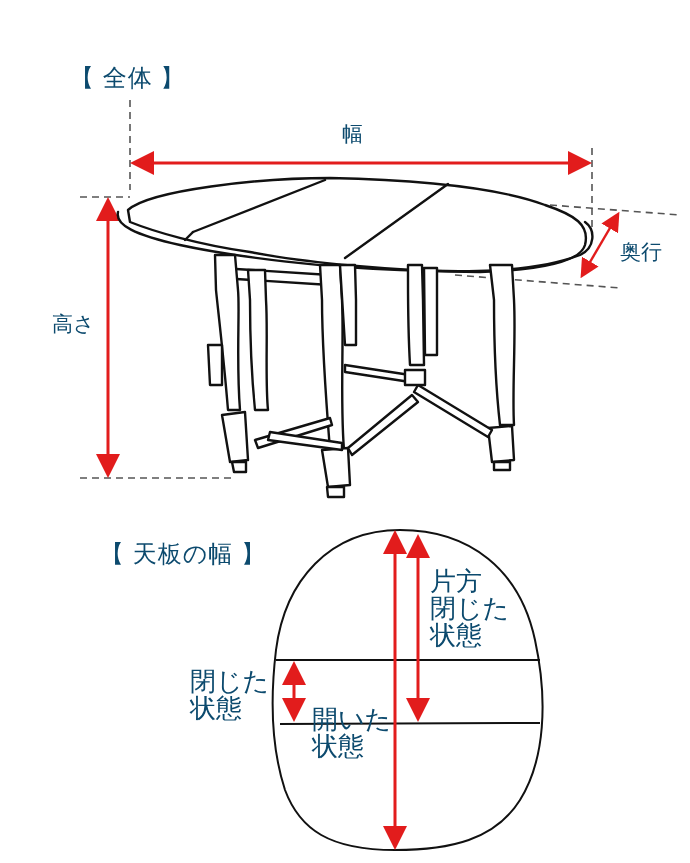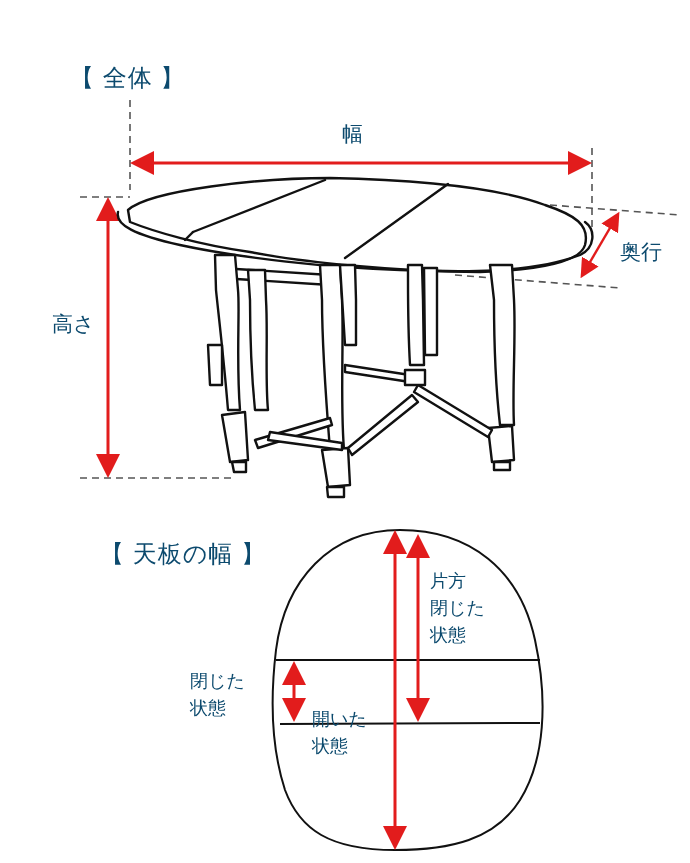--- a/index.html
+++ b/index.html
@@ -2,21 +2,21 @@
 <html><head>
 <meta charset="utf-8">
 <style>
   html, body { margin: 0; padding: 0; background: #ffffff; }
   body { width: 690px; height: 863px; position: relative; overflow: hidden;
          font-family: "DejaVu Sans", sans-serif; }
   .lbl { position: absolute; color: #0c4a6e; font-family: Liberation Sans, sans-serif;
          line-height: 1.15; white-space: nowrap; }
   .sec-title { font-size: 24px; letter-spacing: 1px; }
   .dim { font-size: 21px; }
-  .multi { font-size: 18px; line-height: 27px; }
+  .multi { font-size: 26px; line-height: 27px; }
   svg { position: absolute; left: 0; top: 0; }
 </style>
 </head>
 <body>
 
 <svg width="690" height="863" viewBox="0 0 690 863">
   <defs>
     <marker id="ah" markerWidth="8" markerHeight="8" refX="6" refY="4" orient="auto-start-reverse" markerUnits="strokeWidth">
       <path d="M0,0 L8,4 L0,8 z" fill="#e21c1c"></path>
     </marker>

